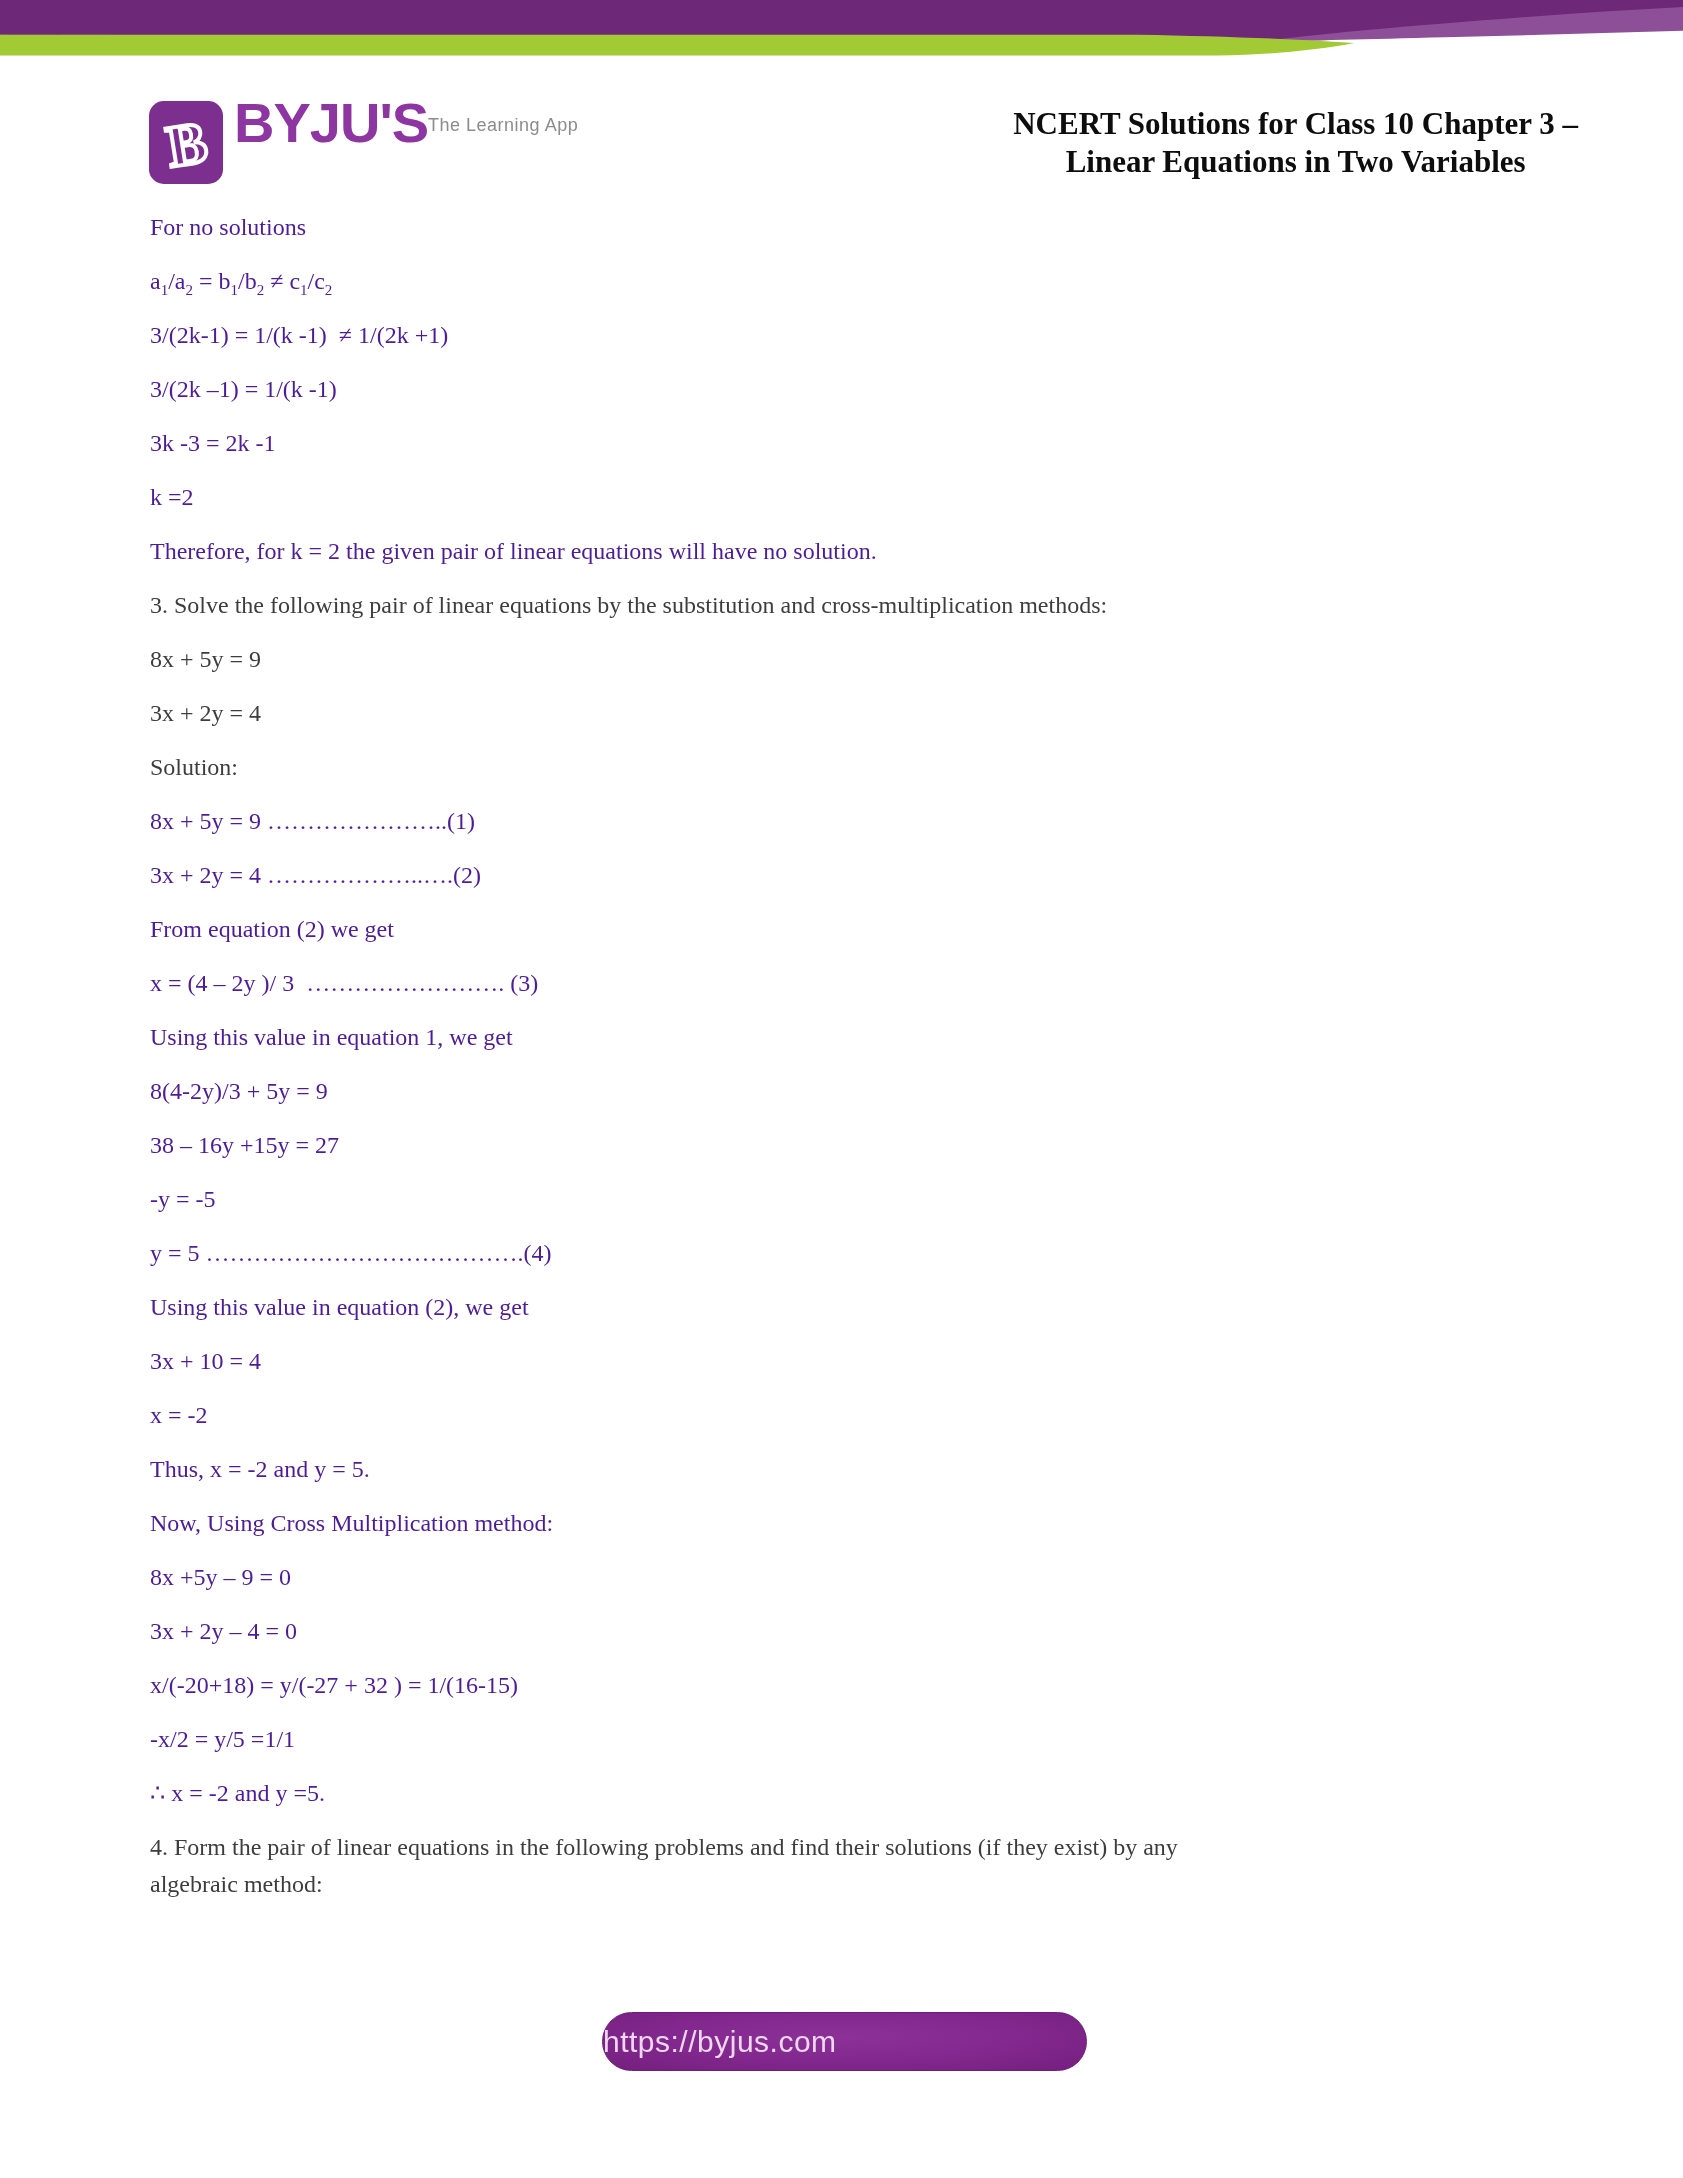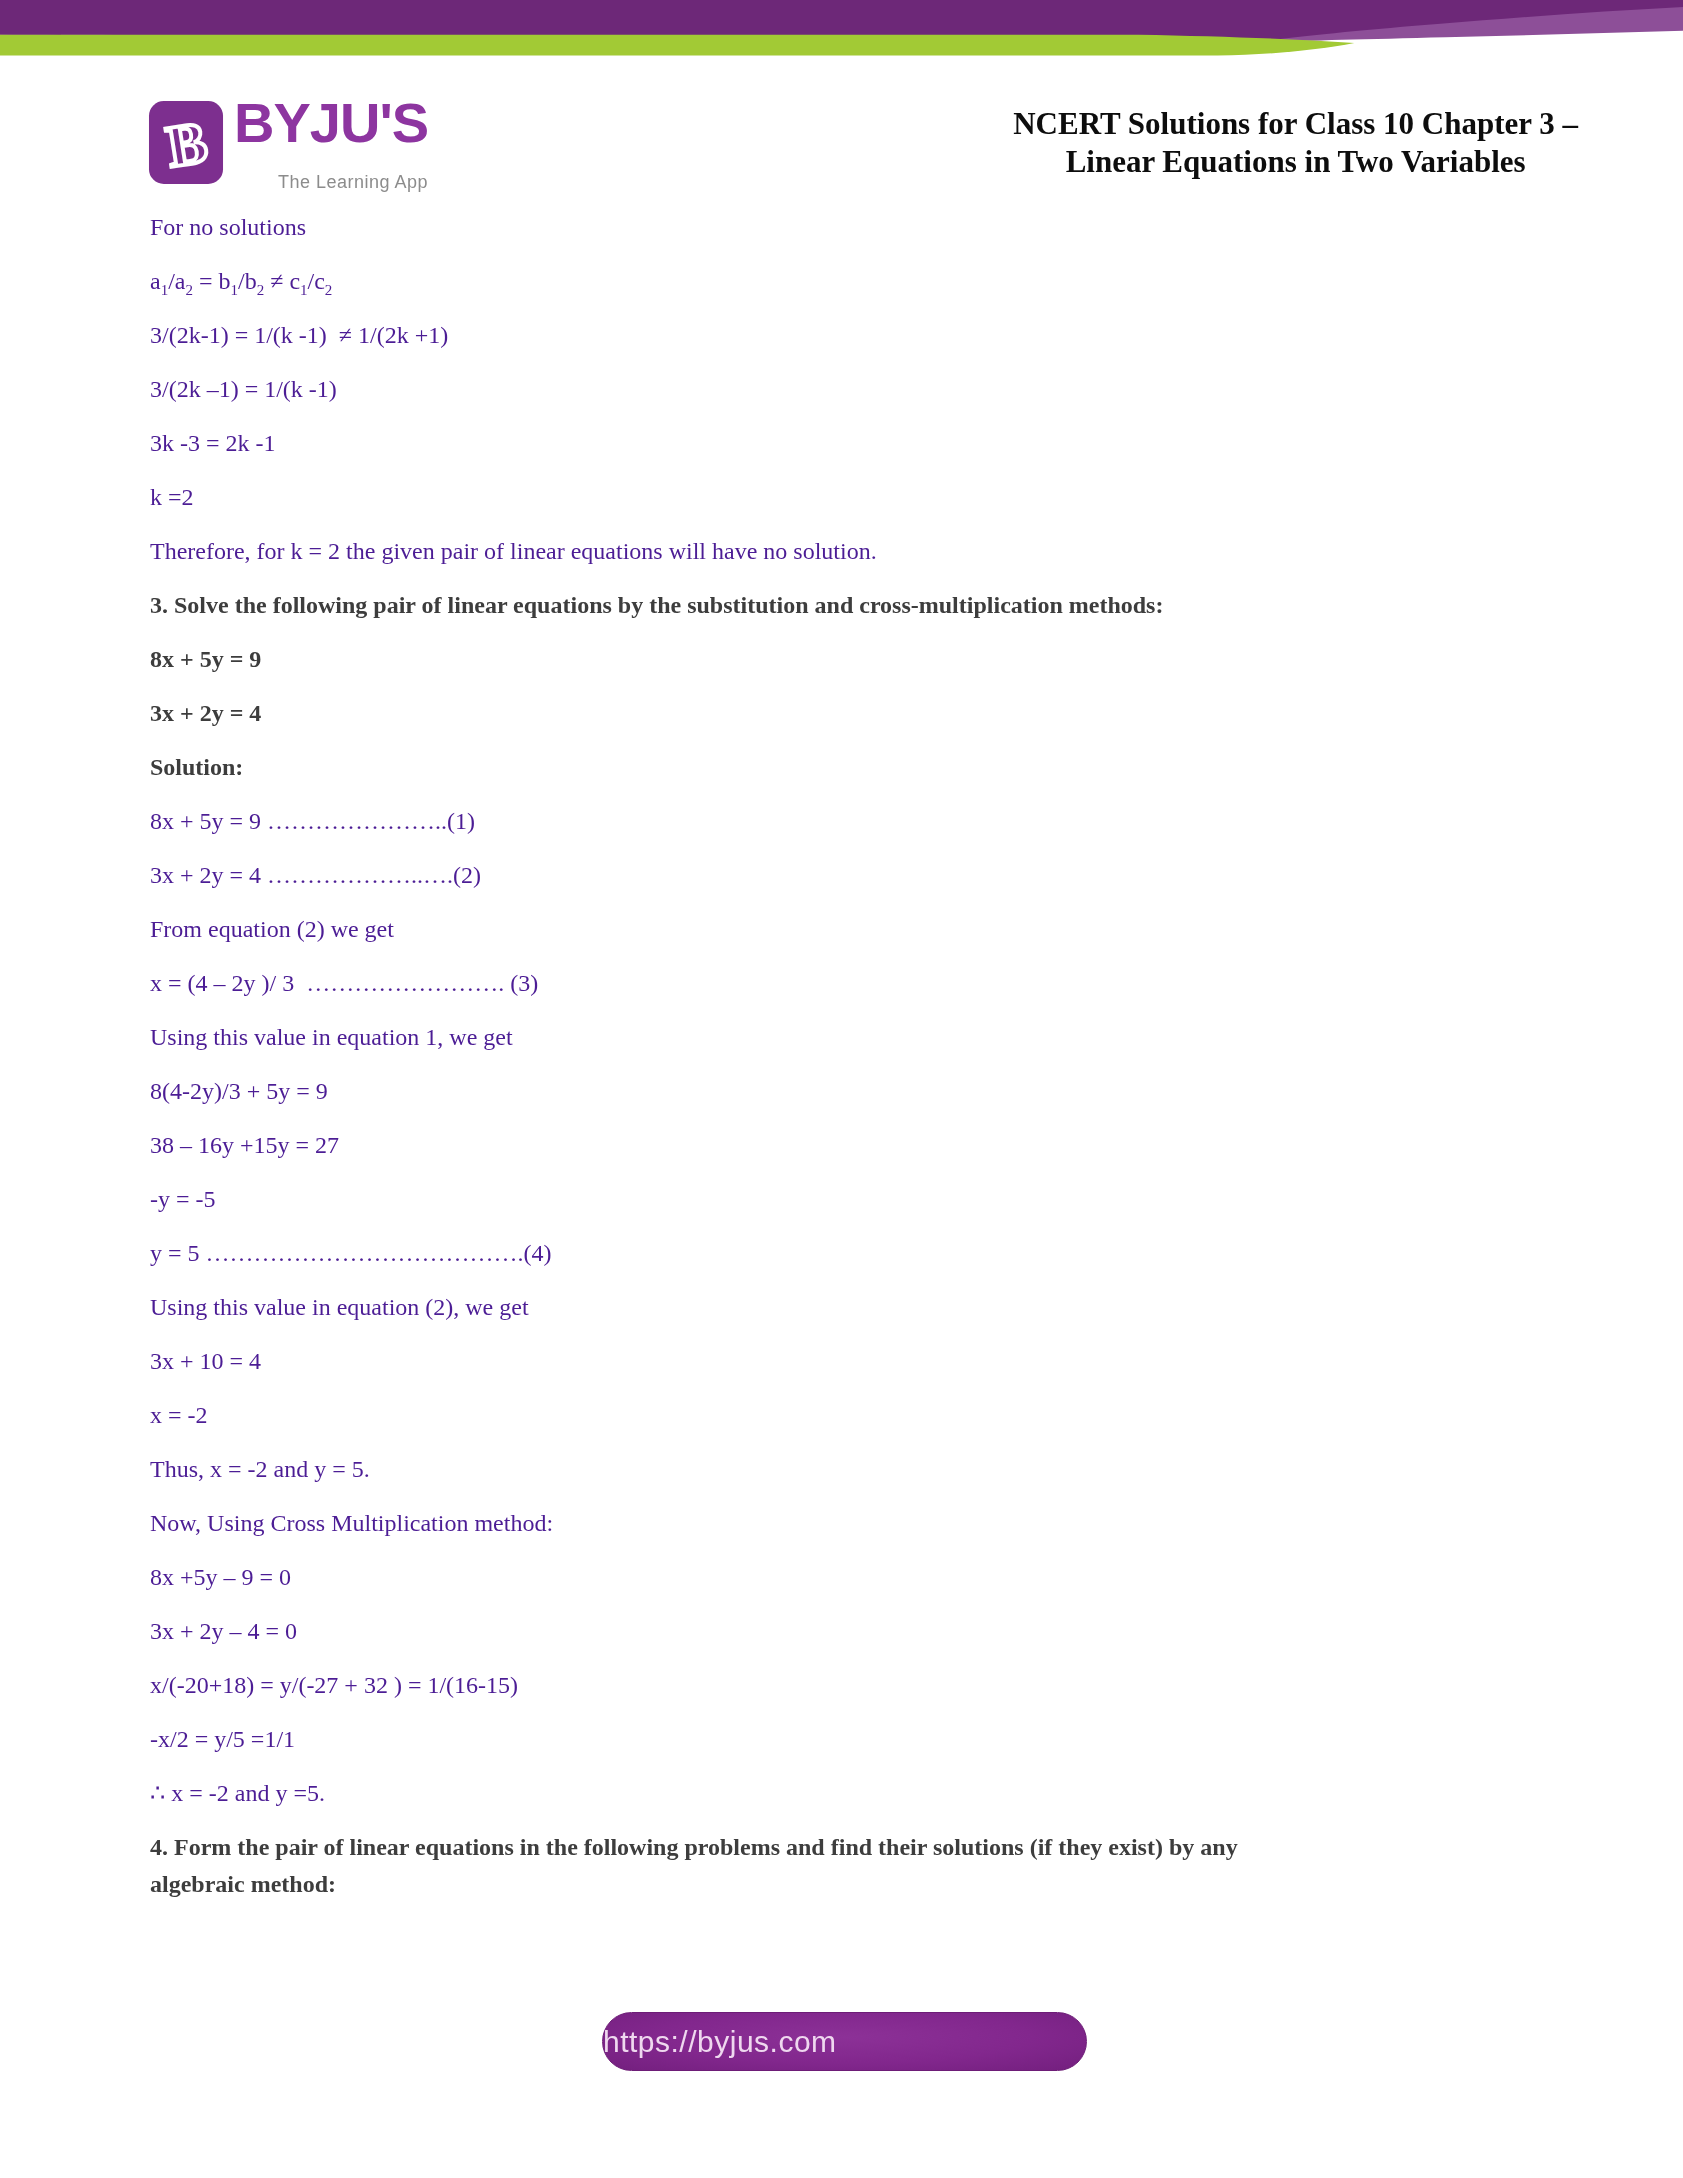--- a/index.html
+++ b/index.html
@@ -7,21 +7,21 @@
     position:relative; width:1683px; height:2178px;
     background:#ffffff; overflow:hidden;
     font-family:"Liberation Serif","DejaVu Serif",serif;
   }
   
   .band-svg { position:absolute; top:0; left:0; display:block; }
 
   
   .logo { position:absolute; left:148px; top:94px; display:flex; align-items:flex-start; }
   .logo-icon { margin-top:5px; }
-  .logo-text { margin-left:9px; display:flex; flex-direction:column; }
+  .logo-text { margin-left:9px; display:flex; }
   .wordmark {
     font-family:"Liberation Sans","DejaVu Sans",sans-serif;
     font-size:56px; font-weight:bold; letter-spacing:-1px;
     color:#8d35a0; line-height:57px;
   }
   .tagline {
     font-family:"Liberation Sans","DejaVu Sans",sans-serif;
     font-size:18px; color:#8c8c8c; line-height:27px; margin-top:18px; letter-spacing:0.5px;text-align:right;
   }
 
@@ -30,21 +30,21 @@
     position:absolute; top:105px; right:105px; text-align:center;
     font-weight:bold; font-size:31px; line-height:38px; color:#0d0d0d;
   }
 
   
   .content { position:absolute; left:150px; top:212px; width:1445px; }
   .line {
     font-size:24px; line-height:30px; margin-bottom:24px;
     color:#4c1d95; white-space:pre;
   }
-  .line.b { font-weight:bold; color:#3d3d3d; }
+  .line.b { font-weight:normal; color:#3d3d3d; }
   .line.q4a { margin-bottom:7px; }
   .line.q4b { margin-bottom:5px; }
   .line sub { font-size:15px; line-height:0; }
 
   
   .footer-pill {
     position:absolute; left:602px; top:2012px; width:485px; height:59px;
     border-radius:31px;
     background:radial-gradient(ellipse at 50% 42%, #8c3197 0%, #82278d 55%, #731f7e 100%);
     border:1px solid #6d1d77;

